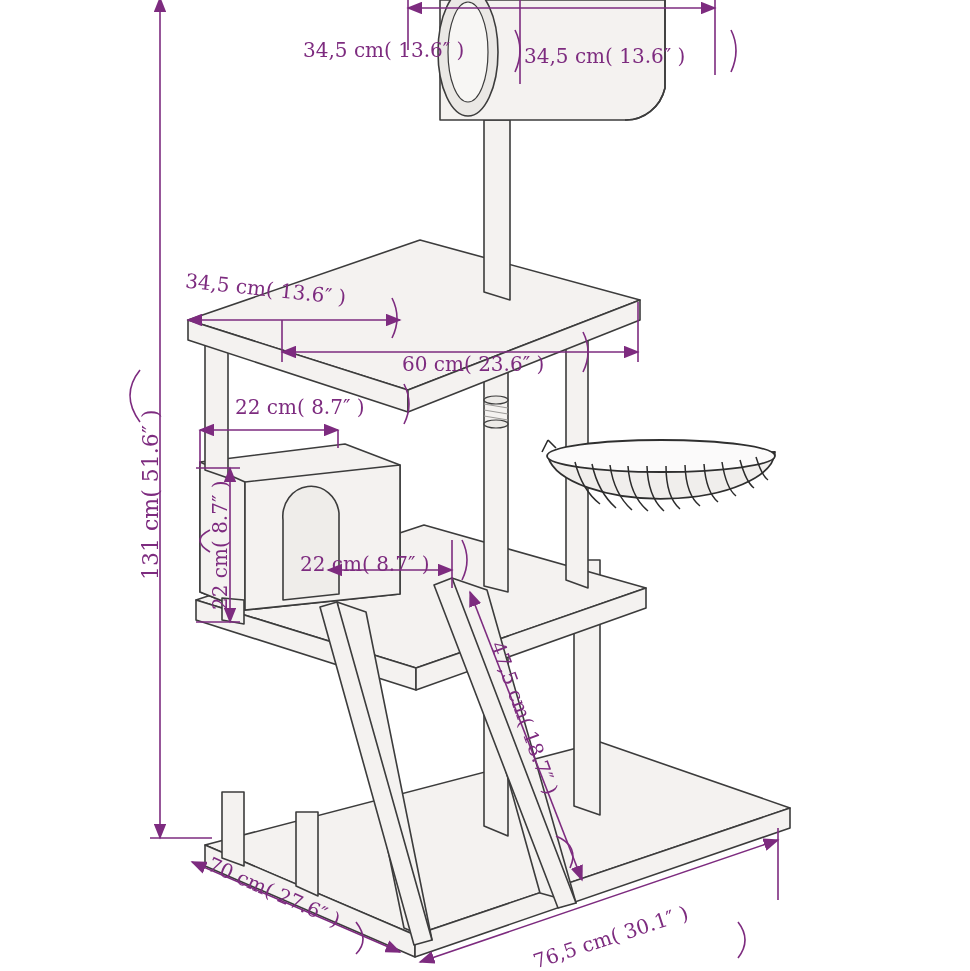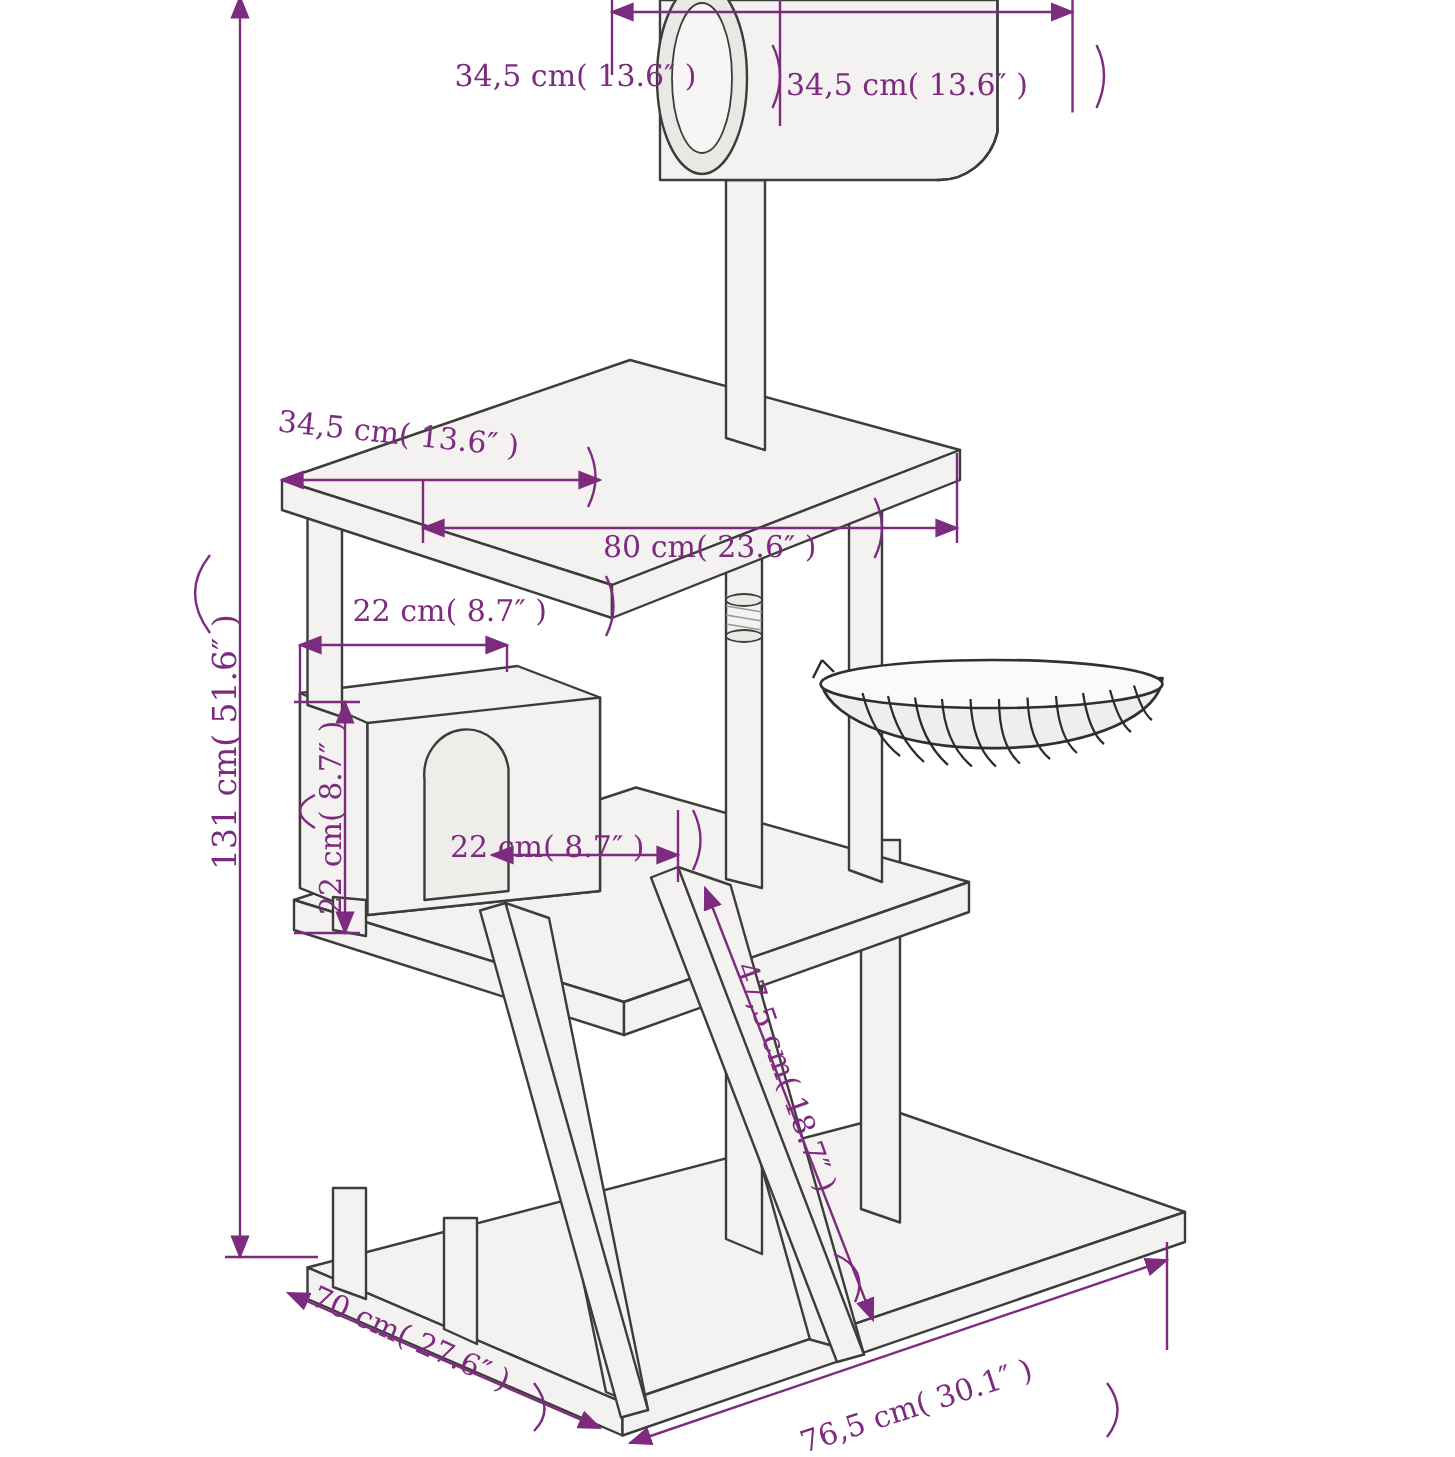--- a/index.html
+++ b/index.html
@@ -164,21 +164,21 @@
       <path d="M 738 922 Q 752 940 738 958"></path>
     </g>
   </svg>
 
   <div class="dimtext" style="left:303px; top:38px;">34,5 cm( 13.6″ )</div>
 
   <div class="dimtext" style="left:524px; top:44px;">34,5 cm( 13.6″ )</div>
 
   <div class="dimtext" style="left:185px; top:277px; transform: rotate(6deg);">34,5 cm( 13.6″ )</div>
 
-  <div class="dimtext" style="left:402px; top:352px;">80 cm( 23.6″ )</div>
+  <div class="dimtext" style="left:402px; top:352px;">60 cm( 23.6″ )</div>
 
   <div class="dimtext" style="left:235px; top:395px;">22 cm( 8.7″ )</div>
 
   <div class="dimtext vertical" style="left:208px; top:610px; transform: rotate(-90deg);">22 cm( 8.7″ )</div>
 
   <div class="dimtext" style="left:300px; top:552px;">22 cm( 8.7″ )</div>
 
   <div class="dimtext vertical" style="left:138px; top:580px; transform: rotate(-90deg); font-size:22px;">131 cm( 51.6″ )</div>
 
   <div class="dimtext vertical" style="left:508px; top:638px; transform: rotate(70deg);">47,5 cm( 18.7″ )</div>

